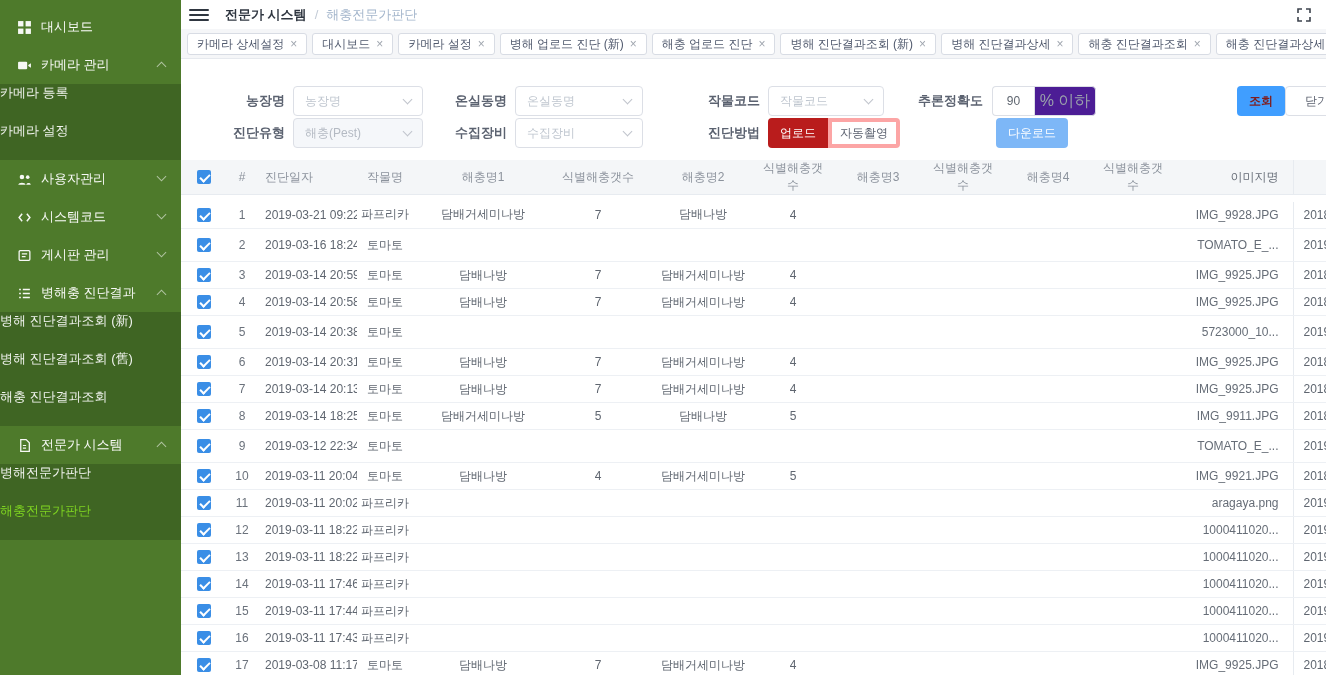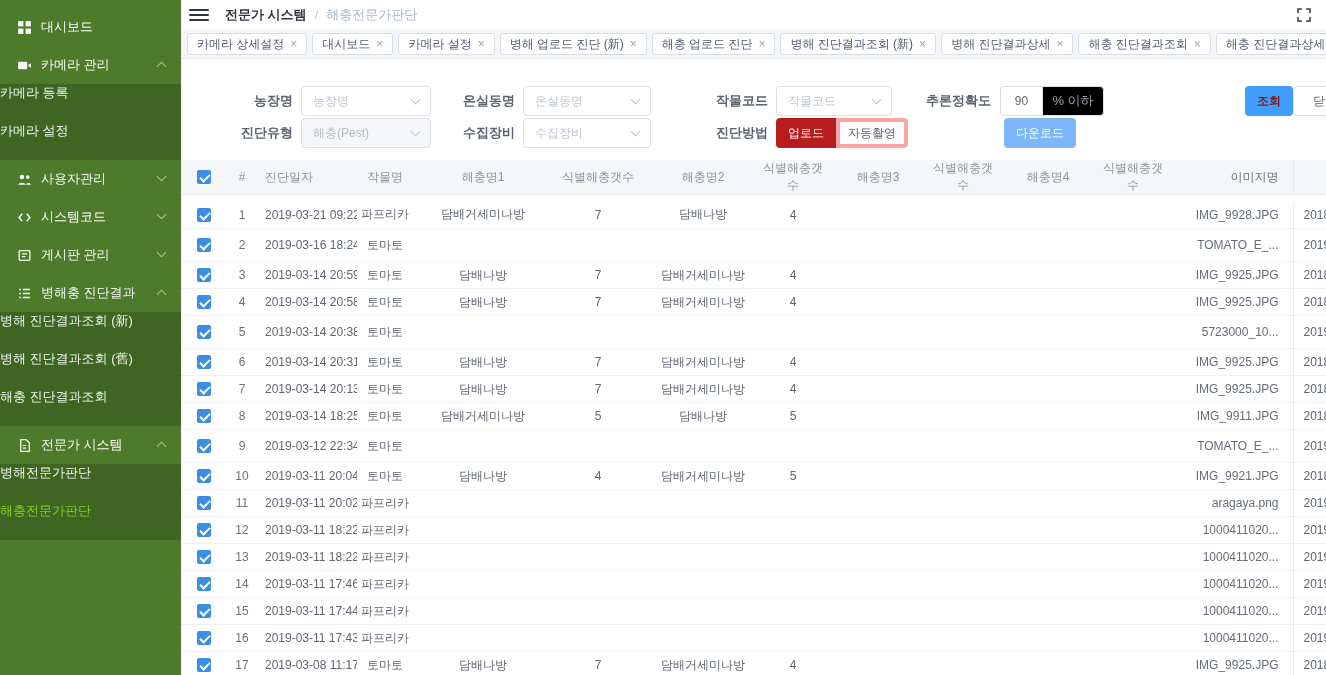--- a/index.html
+++ b/index.html
@@ -34,33 +34,33 @@
   .fs-icon { width:16px; height:16px; cursor:pointer; }
 
   
   .tabstrip { height:30px; background:#f5f6f8; border-bottom:1px solid #e6e9ee; display:flex; align-items:center; padding:0 6px; gap:5px; }
   .tab { height:22px; line-height:20px; background:#fff; border:1px solid #d8dce4; border-radius:3px;
     padding:0 9px; font-size:12px; color:#515a6e; display:inline-flex; align-items:center; white-space:nowrap; cursor:pointer; }
   .tab-close { margin-left:6px; color:#a0a6af; font-size:12px; cursor:pointer; }
 
   
   .content { flex:1; background:#fff; position:relative; overflow:hidden; }
-  .filters { position:absolute; top:27px; left:12px; width:1029px; height:64px;padding-left:40px; }
+  .filters { position:absolute; top:27px; left:4px; width:1029px; height:64px;padding-left:40px; }
   .f-label { position:absolute; height:30px; line-height:30px; text-align:right; font-size:13px; font-weight:700; color:#5b6270; }
   .sel { position:absolute; height:30px; border:1px solid #dcdfe6; border-radius:4px; background:#fff; cursor:pointer; }
   .sel-ph { position:absolute; left:11px; top:0; line-height:28px; font-size:12px; color:#bfc6cf; }
   .sel.disabled { background:#f5f7fa;text-align:center; }
   .sel.disabled .sel-ph { color:#b4bac3; }
   .sel-arrow { position:absolute; right:11px; top:9px; width:7px; height:7px;
     border-right:1.4px solid #c0c4cc; border-bottom:1.4px solid #c0c4cc; transform:rotate(45deg); }
   .igroup { position:absolute; height:30px; display:flex; }
   .igroup input { width:42px; height:30px; border:1px solid #dcdfe6; border-right:none; border-radius:4px 0 0 4px;
     text-align:center; font-size:12px; color:#5f6670; outline:none; font-family:inherit; }
-  .addon { width:62px; height:30px; background:#000000; border:1px solid #dcdfe6; border-radius:0 4px 4px 0;
-    font-size:13px; color:#9aa1ab; display:flex; align-items:center; justify-content:center; }
+  .addon { width:62px; height:30px; background:#4c1d95; border:1px solid #dcdfe6; border-radius:0 4px 4px 0;
+    font-size:16px; color:#9aa1ab; display:flex; align-items:center; justify-content:center; }
   .btn { position:absolute; height:30px; border-radius:4px; font-size:12px; display:flex; align-items:center; justify-content:center; cursor:pointer; border:none; font-family:inherit; }
   .btn-search { left:1052px; top:0; width:48px; background:#409eff; color:#7f1d1d;font-weight:bold; }
   .btn-close { left:1100px; top:0; width:64px; background:#fff; border:1px solid #dcdfe6; color:#5c6270; }
   .btn-upload { left:583px; top:32px; width:60px; background:#b91c1c; color:#fff; border-radius:4px 0 0 4px; }
   .btn-auto { left:643px; top:32px; width:72px; background:#fff; border:4px solid #fca5a5; color:#5c6270; border-radius:0 4px 4px 0; }
   .btn-download { left:811px; top:32px; width:72px; background:#7db7f7; color:#fff; }
 
   
   .table-wrap { position:absolute; top:101px; left:0; right:0; bottom:0; overflow:hidden; }
   table { width:1222px; table-layout:fixed; border-collapse:collapse; }

